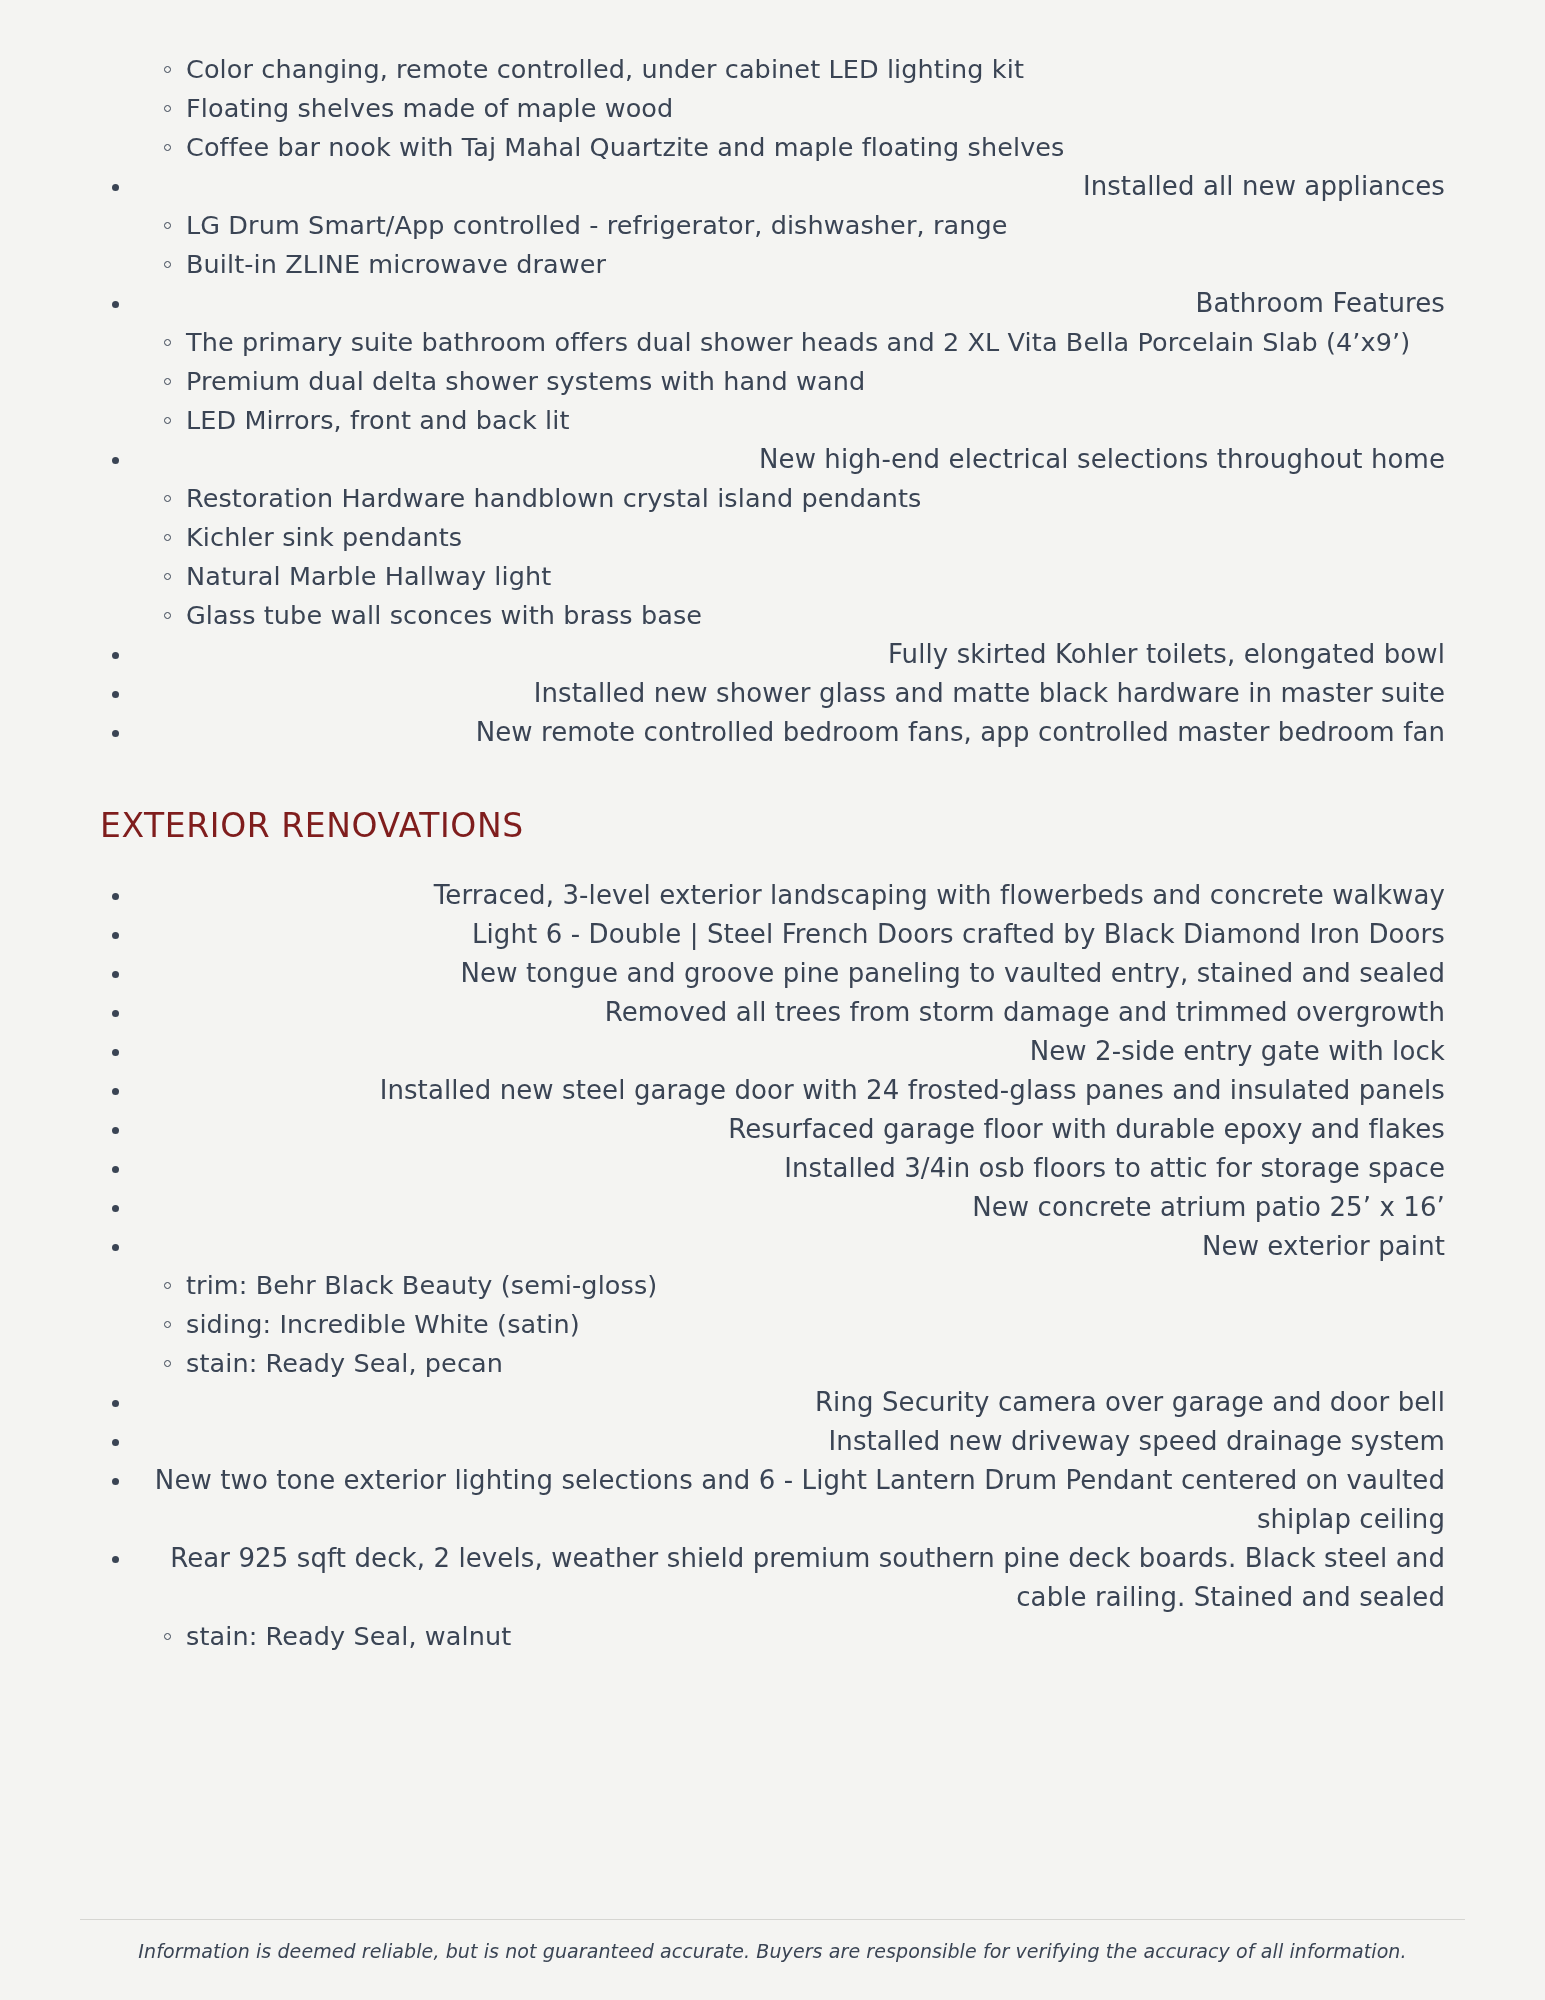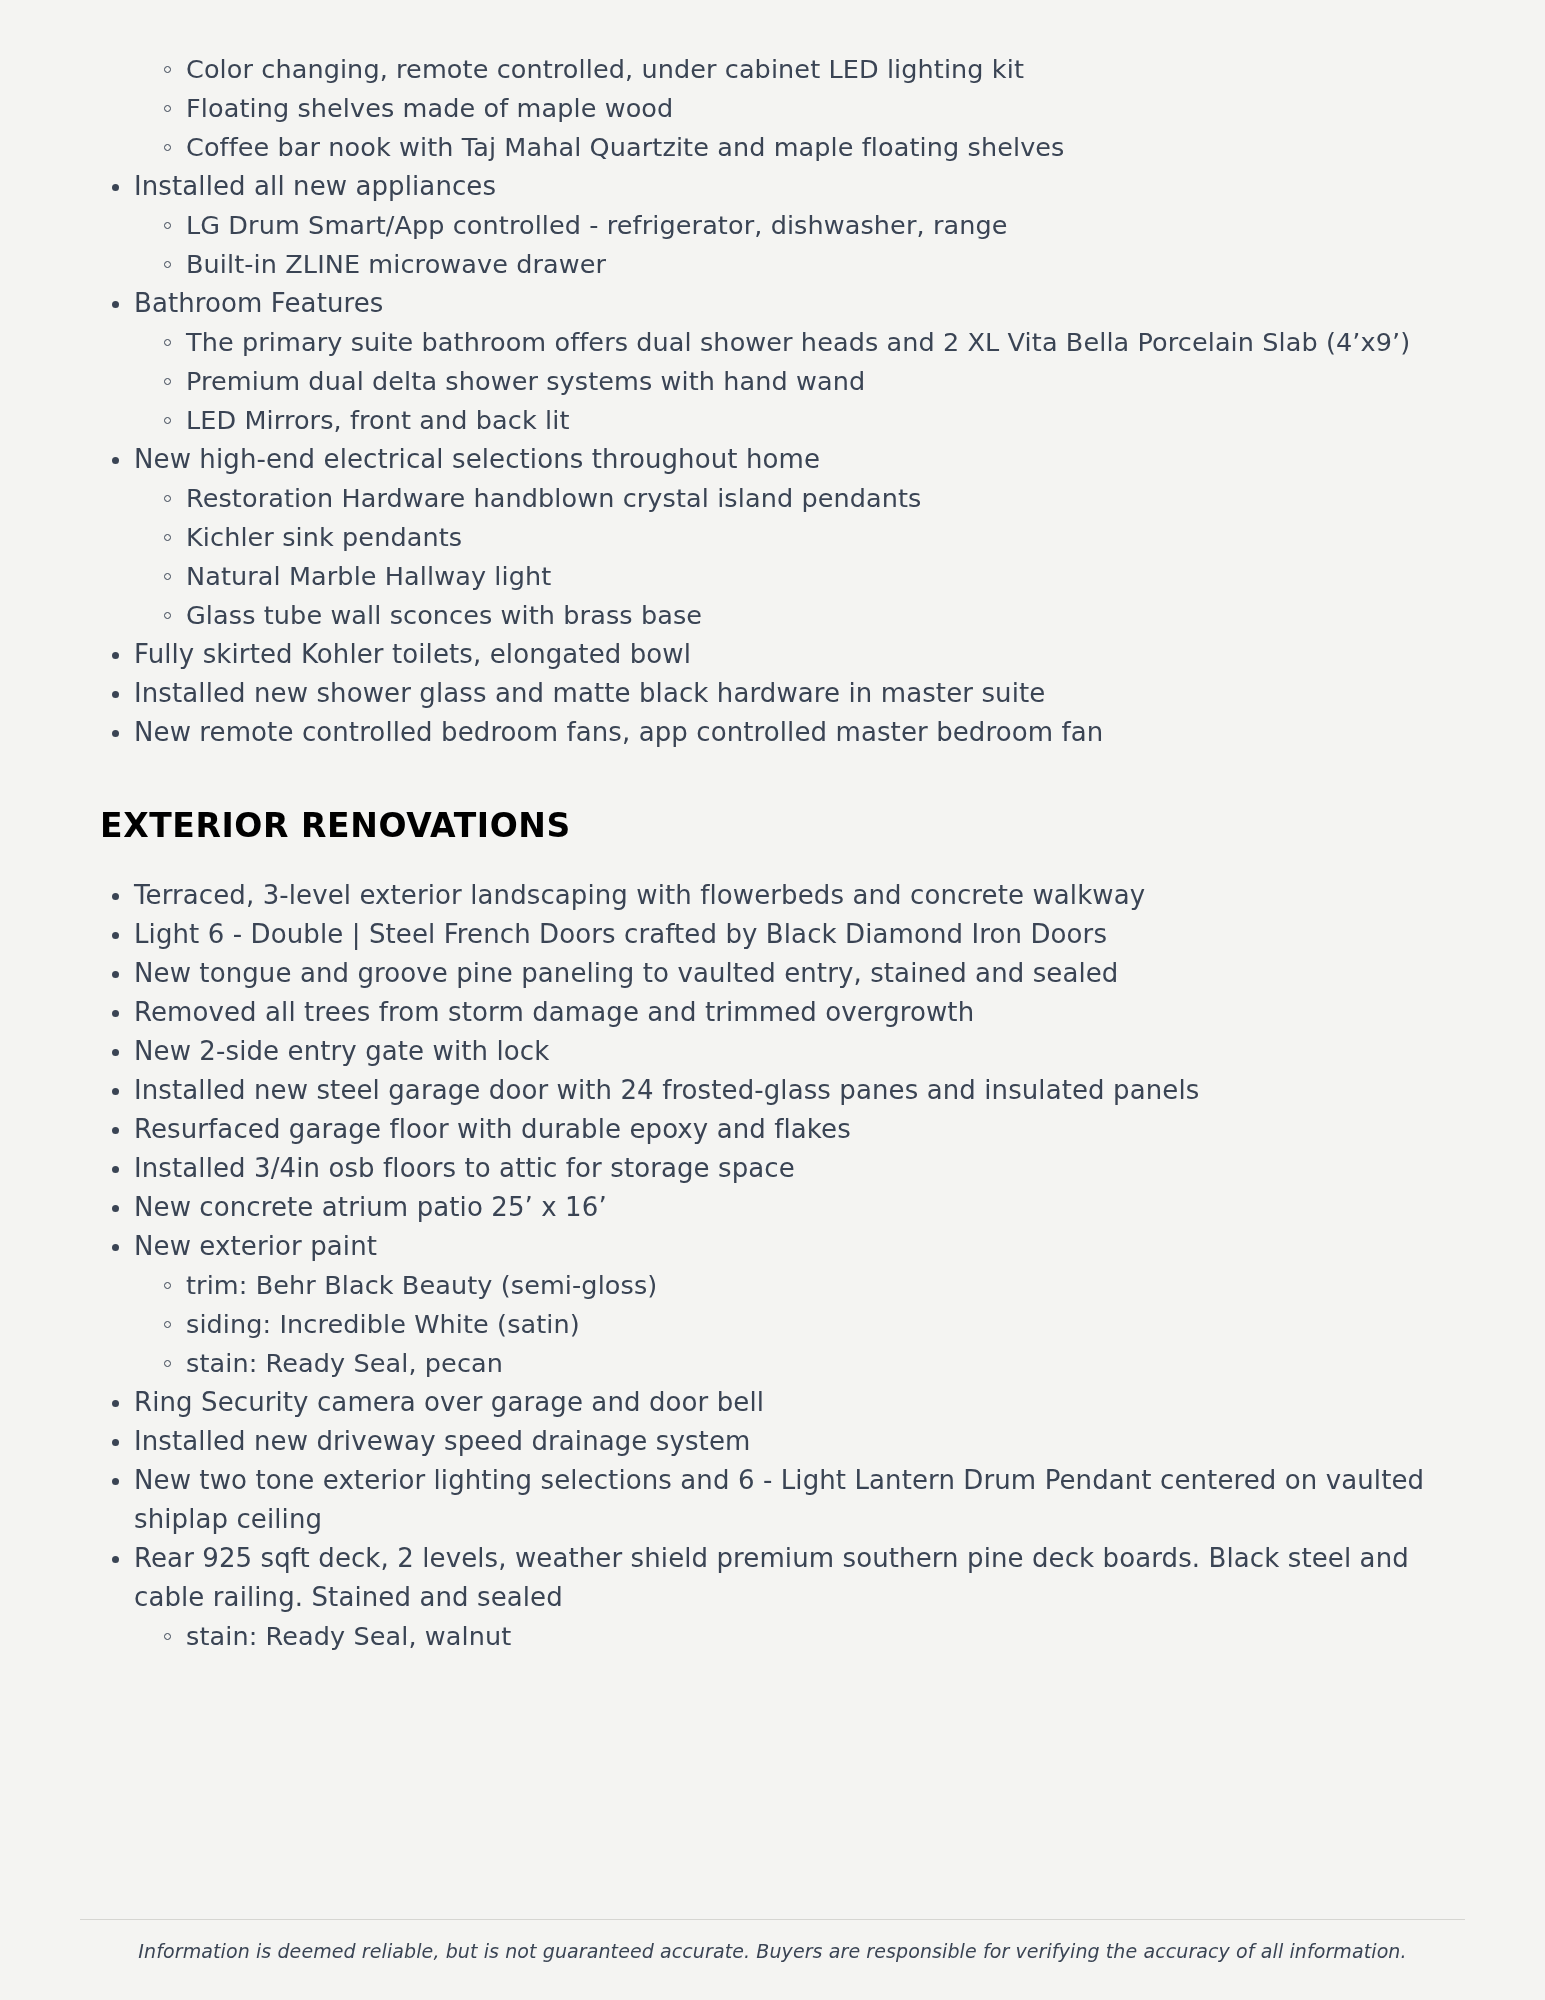--- a/index.html
+++ b/index.html
@@ -29,21 +29,21 @@
   }
   li.lvl1 {
     position: relative;
     padding-left: 34px;
     font-size: 26px;
     line-height: 39px;
     color: #3a4454;
     margin: 0 0 0 0;
     letter-spacing: 0.1px;
   }
-  li.lvl1 > .txt { display: block; }
+  li.lvl1 > .txt { display: block; text-align: right; }
   li.lvl1::before {
     content: "";
     position: absolute;
     left: 12px;
     top: 17px;
     width: 7px;
     height: 7px;
     border-radius: 50%;
     background: #3a4454;
   }
@@ -66,22 +66,22 @@
     width: 7px;
     height: 7px;
     border-radius: 50%;
     border: 1.5px solid #3a4454;
     background: transparent;
     box-sizing: border-box;
   }
   h2.section {
     font-size: 33px;
     line-height: 40px;
-    font-weight: bold;
-    color: #000000;
+    font-weight: normal;
+    color: #7f1d1d;
     letter-spacing: 0.6px;
     margin: 54px 0 30px 0;
   }
   .top-block { margin-top: 0; }
   .footer {
     position: absolute;
     left: 0;
     right: 0;
     bottom: 16px;
     padding: 0 80px 22px 80px;

